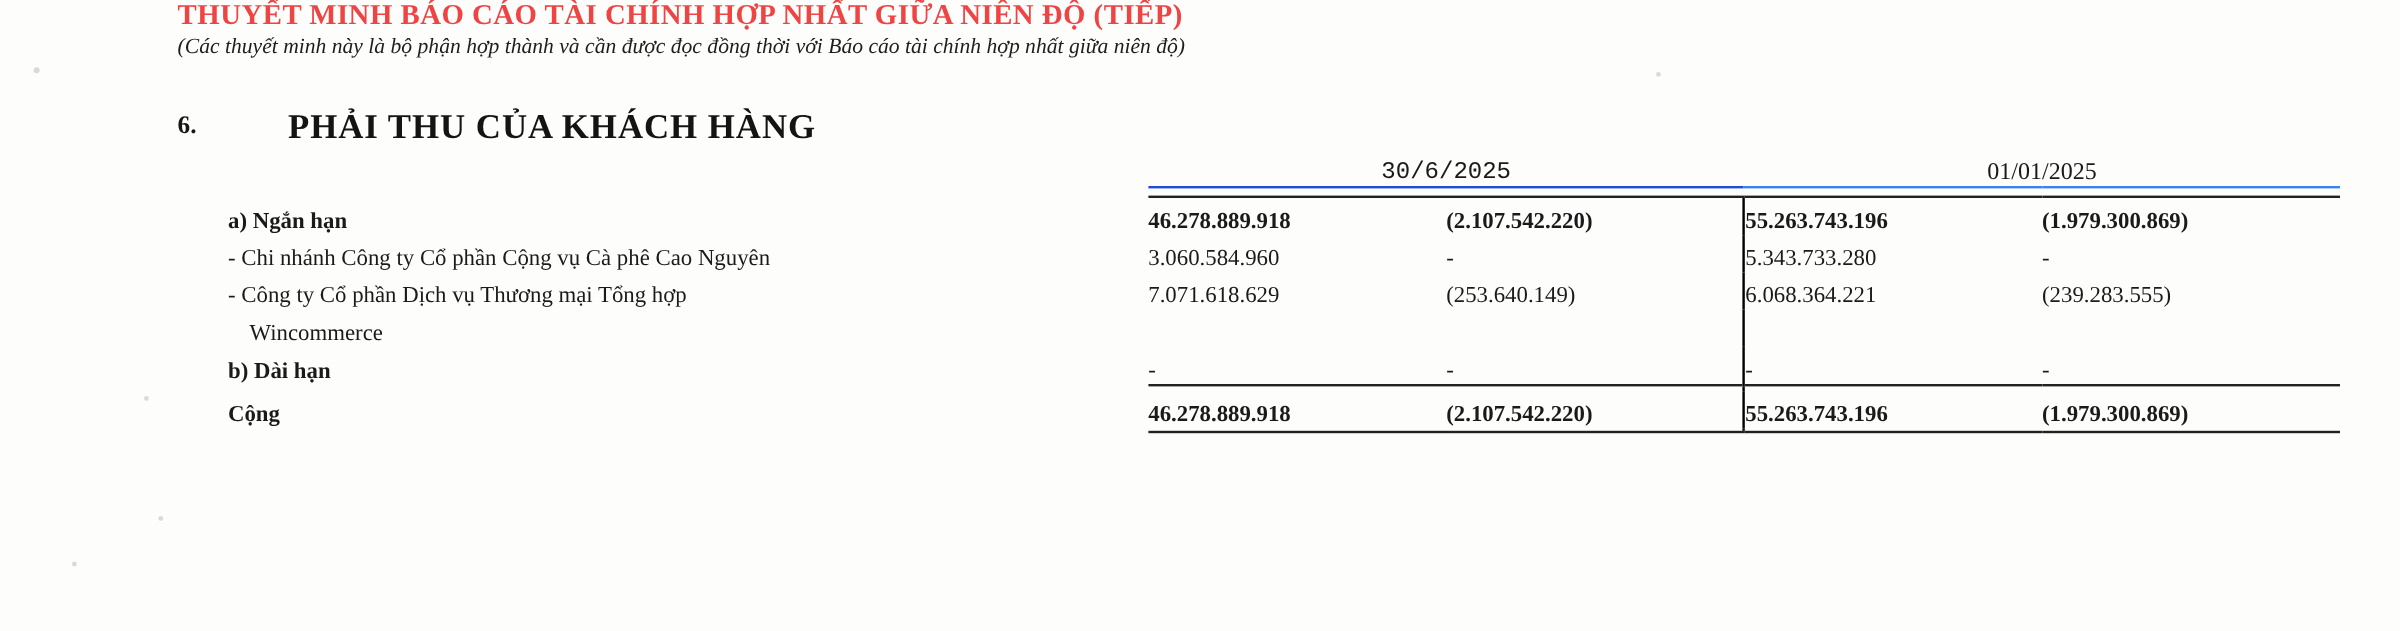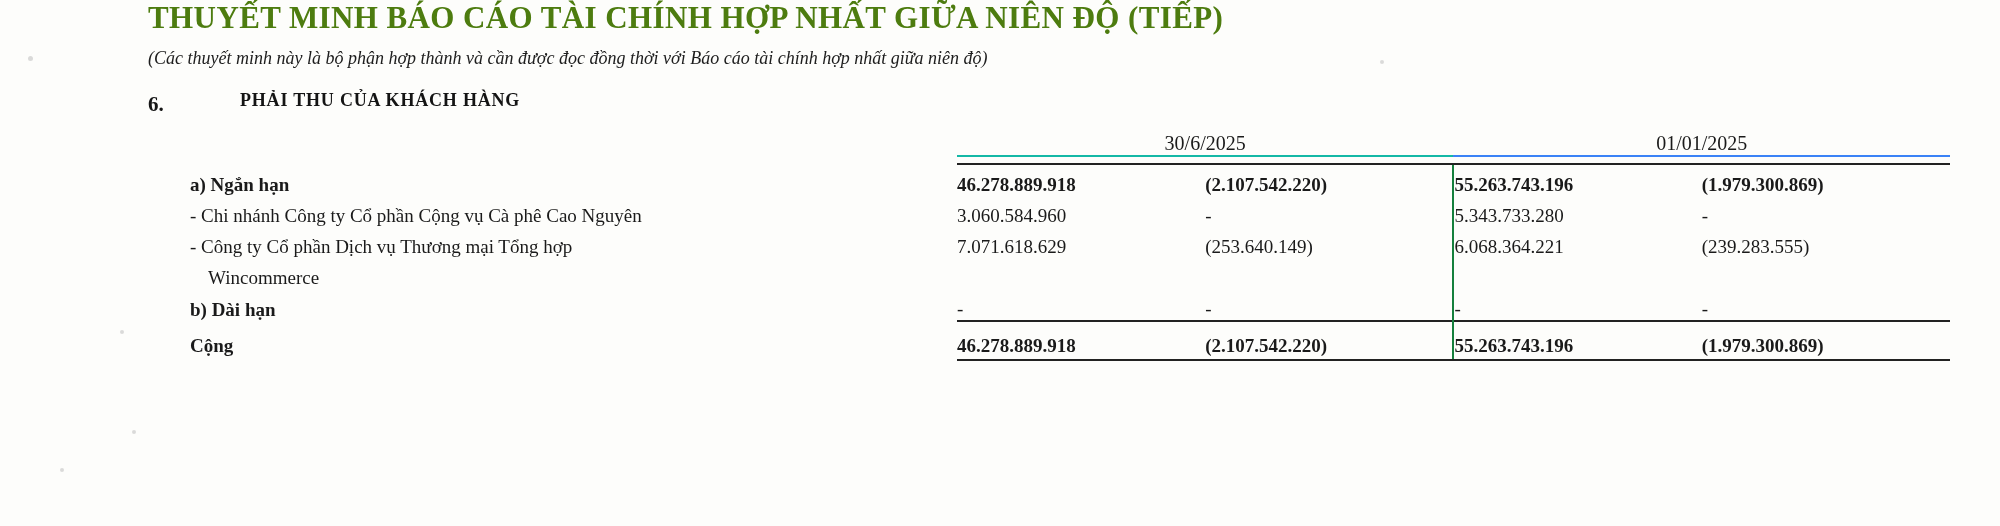--- a/index.html
+++ b/index.html
@@ -25,48 +25,48 @@
   
   .doc-header {
     position: absolute;
     left: 148px;
     top: 0px;
     width: 1400px;
   }
   .doc-title {
     font-family: "Liberation Serif", serif;
     font-weight: bold;
-    font-size: 31px;
+    font-size: 24px;
     letter-spacing: 0.4px;
-    color: #4d7c0f;
+    color: #ef4444;
     white-space: nowrap;
   }
   .doc-subtitle {
     font-family: "Liberation Serif", serif;
     font-style: italic;
     font-size: 18px;
     color: #1d1d1d;
-    margin-top: 12px;
+    margin-top: 1px;
     white-space: nowrap;
   }
 
   
   .note-num {
     position: absolute;
     left: 148px;
     top: 92px;
     font-size: 21px;
     font-weight: bold;
     color: #161616;
   }
   .note-heading {
     position: absolute;
     left: 240px;
     top: 90px;
-    font-size: 18px;
+    font-size: 29px;
     font-weight: bold;
     letter-spacing: 0.8px;
     color: #141414;
     white-space: nowrap;
   }
 
   
   .tbl {
     position: absolute;
     left: 150px;
@@ -83,21 +83,21 @@
 
   .col-label { width: 780px; }
   .col-num   { width: 240px; }
 
   .date-hdr {
     text-align: center;
     font-size: 20px;
     font-weight: bold;
     padding-bottom: 3px;
   }
-  .date-hdr.l30 { border-bottom: 2px solid #14b8a6; }
+  .date-hdr.l30 { border-bottom: 2px solid #1d4ed8; font-family: Liberation Mono, monospace; }
   .date-hdr.l01 { border-bottom: 2px solid #3b82f6; }
 
   .sub-hdr {
     text-align: right;
     font-weight: bold;
     font-size: 19.5px;
     line-height: 1.35;
     padding-right: 8px;
     padding-top: 6px;
   }
@@ -124,21 +124,21 @@
     white-space: nowrap;
     font-variant-numeric: tabular-nums;
   }
   .num.bold { font-weight: bold; }
 
   .rule-top td { border-top: 2px solid #222; height: 4px; }
   .rule-bottom td { border-bottom: 2px solid #222; height: 2px; }
   .total-row td { height: 34px; }
 
   
-  .sep-left { border-left: 2px solid #15803d; }
+  .sep-left { border-left: 2px solid #000000; }
 
   
   .speckle {
     position: absolute;
     background: #bdbdbd;
     border-radius: 50%;
     opacity: .55;
   }
 </style>
 </head>

